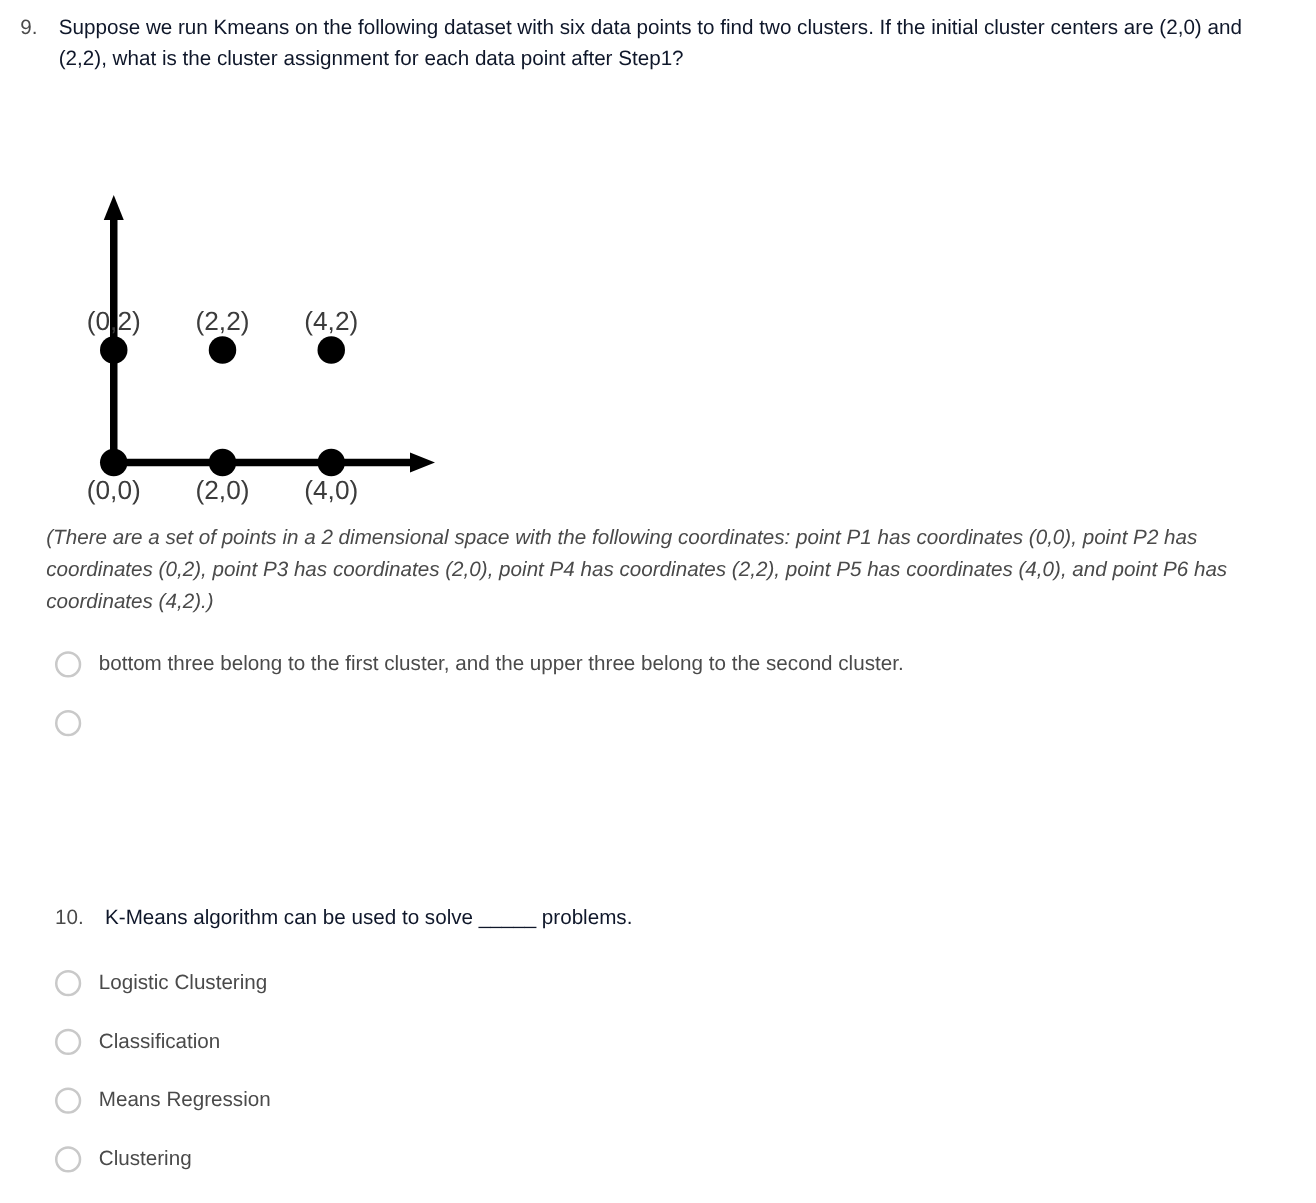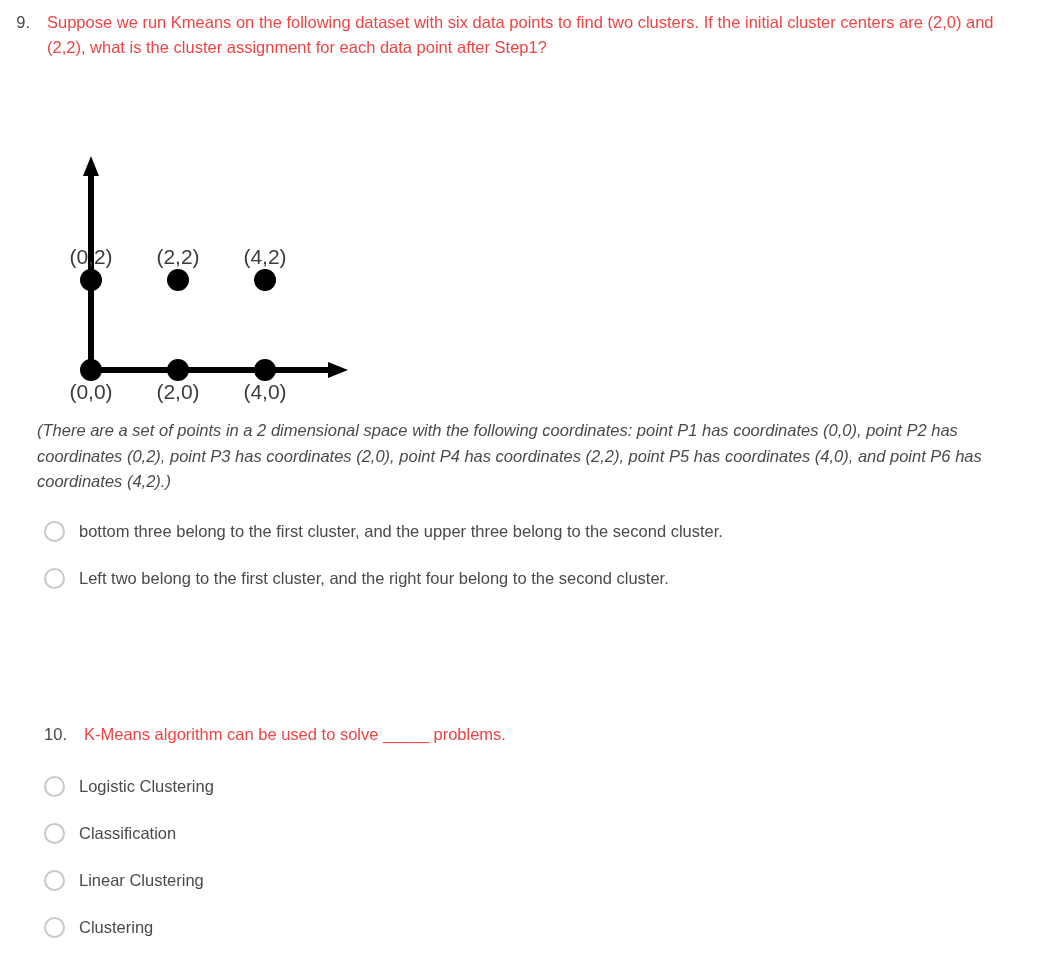--- a/index.html
+++ b/index.html
@@ -34,21 +34,21 @@
     text-align: right;
     flex: 0 0 30px;
     font-size: 16.5px;
     line-height: 25px;
     color: #4a4a4a;
   }
   .q-text {
     margin-left: 17px;
     font-size: 16.5px;
     line-height: 25px;
-    color: #ef4444;
+    color: #0f172a;
   }
 
   #question-9 { top: 10px; left: 0; width: 1040px; }
   #question-9 .q-text { width: 983px; }
 
   #question-10 { top: 722px; left: 0; width: 800px; padding-left: 37px; }
   #question-10 .q-text { width: 740px; }
 
   .blank-underscore { letter-spacing: 0; }
 
@@ -147,41 +147,40 @@
 
   <div class="caption">(There are a set of points in a 2 dimensional space with the following coordinates: point P1 has coordinates (0,0), point P2 has coordinates (0,2), point P3 has coordinates (2,0), point P4 has coordinates (2,2), point P5 has coordinates (4,0), and point P6 has coordinates (4,2).)</div>
 
   <div class="options" id="options-9">
     <div class="option-row">
       <span class="radio"></span>
       <span class="option-label">bottom three belong to the first cluster, and the upper three belong to the second cluster.</span>
     </div>
     <div class="option-row">
       <span class="radio"></span>
-      <span class="option-label">Left two belong to the first cluster, and the right four belong to the second cluster.</span>
     </div>
   </div>
 
   <div class="question" id="question-10">
     <div class="q-number">10.</div>
     <div class="q-text"><span>K-Means algorithm can be used to solve </span><span class="blank-underscore">_____</span><span> problems.</span></div>
   </div>
 
   <div class="options" id="options-10">
     <div class="option-row">
       <span class="radio"></span>
       <span class="option-label">Logistic Clustering</span>
     </div>
     <div class="option-row">
       <span class="radio"></span>
       <span class="option-label">Classification</span>
     </div>
     <div class="option-row">
       <span class="radio"></span>
-      <span class="option-label">Linear Clustering</span>
+      <span class="option-label">Means Regression</span>
     </div>
     <div class="option-row">
       <span class="radio"></span>
       <span class="option-label">Clustering</span>
     </div>
   </div>
 
 </div>
 
 </body></html>

